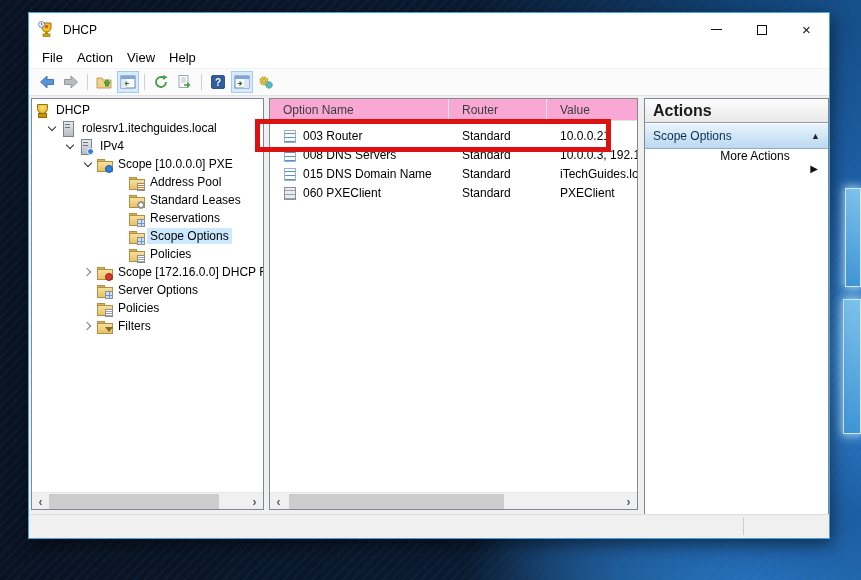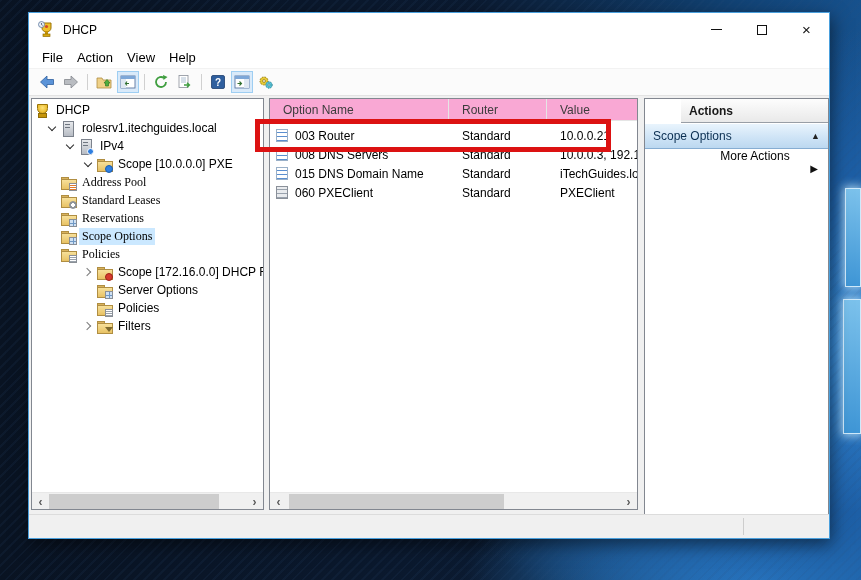--- a/index.html
+++ b/index.html
@@ -61,21 +61,21 @@
     white-space:nowrap; }
   .chev { width:16px; height:16px; flex:none; display:flex; align-items:center; justify-content:center; }
   .chev.exp::before { content:""; width:5px; height:5px; border-right:1.4px solid #2b2b2b;
     border-bottom:1.4px solid #2b2b2b; transform:rotate(45deg); margin-top:-2px; }
   .chev.col::before { content:""; width:5px; height:5px; border-right:1.4px solid #7a7a7a;
     border-bottom:1.4px solid #7a7a7a; transform:rotate(-45deg); margin-left:-2px; }
   .tree-row.lvl0 { padding-left:2px; }
   .tree-row.lvl1 { padding-left:12px; }
   .tree-row.lvl2 { padding-left:30px; }
   .tree-row.lvl3 { padding-left:48px; }
-  .tree-row.lvl4 { padding-left:28px;font-family:Liberation Serif, serif; }
+  .tree-row.lvl4 { padding-left:96px; }
   .tree-label { padding:1px 3px; margin-left:3px; }
   .tree-label.selected { background:#cbe8ff; }
 
   
   .ticon { width:16px; height:15px; position:relative; flex:none; }
   .ticon.trophy::before { content:""; position:absolute; left:3px; top:1px; width:9px; height:8px;
     background:radial-gradient(circle at 50% 35%, #ffe37a, #e0a90c); border-radius:0 0 6px 6px;
     border:1px solid #9a7406; }
   .ticon.trophy::after { content:""; position:absolute; left:4px; top:10px; width:7px; height:3px;
     background:#c59409; border:1px solid #8f6c05; }
@@ -112,35 +112,35 @@
   .list-header { position:absolute; left:0; top:0; right:0; height:22px; background:#f9a8d4;
     display:flex; font-size:12px; color:#3c3c3c; border-bottom:1px solid #e5e5e5; }
   .hcell { display:flex; align-items:center; padding-left:13px; border-right:1px solid #e5e5e5;
     height:100%; }
   .hcell.c1 { width:179px; }
   .hcell.c2 { width:98px; }
   .hcell.c3 { flex:1; border-right:none; }
   .lrows { position:absolute; left:0; top:27px; right:0; }
   .lrow { height:19px; display:flex; align-items:center; font-size:12px; color:#000; }
   .lcell { white-space:nowrap; overflow:hidden; }
-  .lcell.c1 { width:179px; display:flex; align-items:flex-start; padding-left:6px; }
+  .lcell.c1 { width:179px; display:flex; align-items:flex-end; padding-left:14px; }
   .lcell.c2 { width:98px; padding-left:13px; }
   .lcell.c3 { flex:1; padding-left:13px; }
   .ricon { width:12px; height:13px; flex:none; margin-right:7px; border:1px solid #9ab0c8;
     background:
       repeating-linear-gradient(180deg, rgba(0,0,0,0) 0 2px, #5b8fd0 2px 3px, rgba(0,0,0,0) 3px 4px),
       #fff; }
   .ricon.option-server { border-color:#8a9099; background:
       repeating-linear-gradient(180deg, rgba(0,0,0,0) 0 2px, #99a2ad 2px 3px, rgba(0,0,0,0) 3px 4px),
       #e9ebee; }
 
   
   .actions-header { position:absolute; left:0; top:0; right:0; height:24px;
     background:linear-gradient(180deg,#fdfdfd,#e9e9e9); border-bottom:1px solid #989ea6;
-    display:flex; align-items:center; padding-left:8px; font-size:12px; font-weight:bold; color:#1a1a1a;margin-left:36px; }
+    display:flex; align-items:center; padding-left:8px; font-size:16px; font-weight:bold; color:#1a1a1a; }
   .actions-group { position:absolute; left:0; top:25px; right:0; height:25px;
     background:linear-gradient(180deg,#e9f4fd 0%,#cfe4f6 55%,#bcd8f0 100%);
     border-bottom:1px solid #86add2; display:flex; align-items:center; padding:0 8px;
     font-size:12px; color:#0b2f52; }
   .actions-group .arr { margin-left:auto; font-size:9px; color:#222; }
   .actions-item { position:absolute; left:0; top:50px; right:0; height:25px; background:#fff;
     display:flex; align-items:center; padding:0 10px 0 47px; font-size:12px; color:#000;flex-direction:column; }
   .actions-item .arr { margin-left:auto; font-size:10px; color:#111; }
 
   

